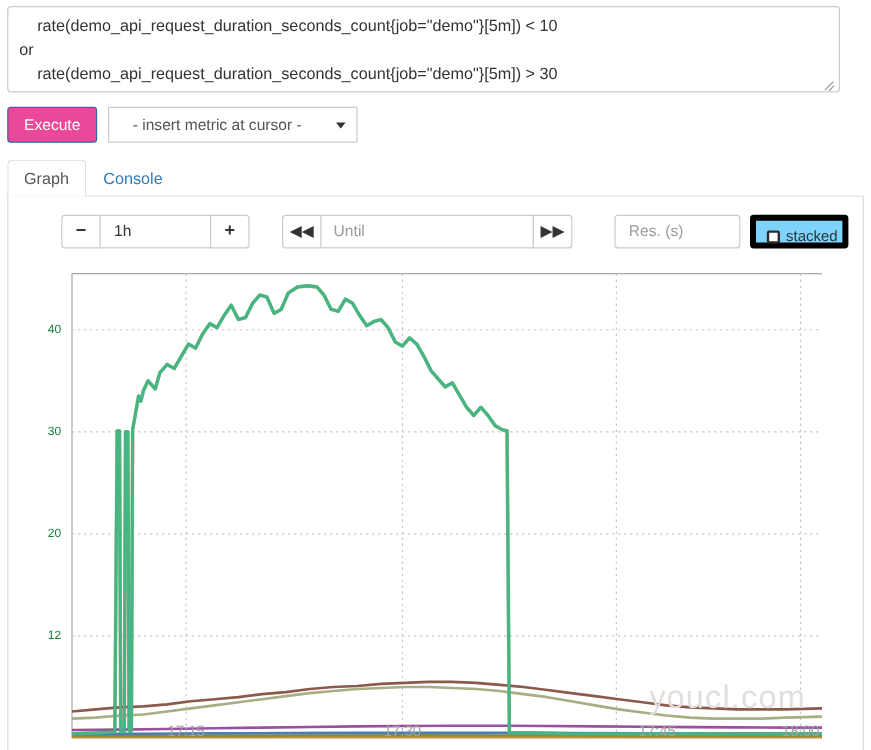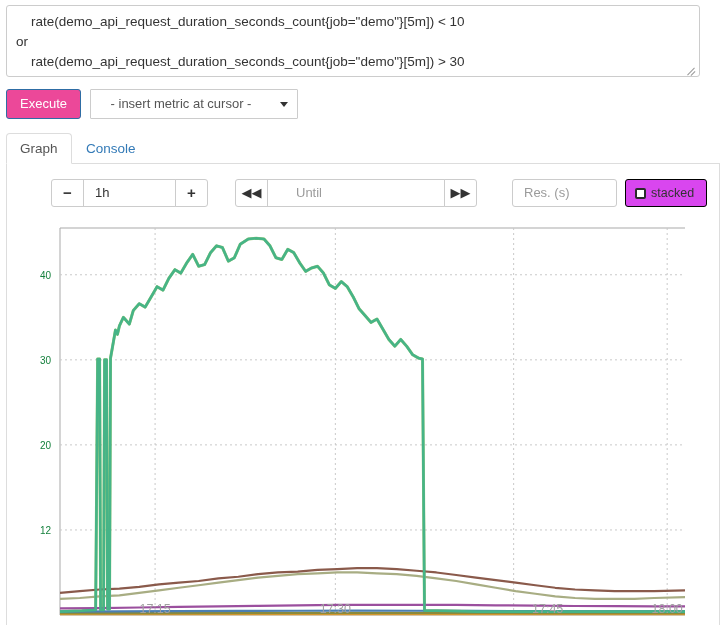--- a/index.html
+++ b/index.html
@@ -144,21 +144,21 @@
     cursor: pointer;
     margin-left: -1px;
   }
   .gbtn:first-child { margin-left: 0; border-radius: 3px 0 0 3px; }
   .gbtn:last-child  { border-radius: 0 3px 3px 0; }
   .gbtn.icon { width: 33px; font-size: 15px; font-weight: bold; }
   .gbtn.arrow { width: 33px; font-size: 13px; color: #333333; }
   .gbtn.field {
     width: 178px;
     text-align: left;
-    padding-left: 28px;
+    padding-left: 10px;
     color: #9b9b9b;
     cursor: text;
   }
   .gbtn.range-val { width: 93px; text-align: left; padding-left: 11px; cursor: text; }
 
   .grp-range { left: 44px; }
   .grp-nav   { left: 228px; }
   .res-input {
     position: absolute;
     left: 505px; top: 0;
@@ -169,23 +169,23 @@
     font-size: 13px;
     line-height: 26px;
     padding-left: 11px;
     color: #9b9b9b;
     cursor: text;
   }
   .stacked-btn {
     position: absolute;
     left: 618px; top: 0;
     width: 82px; height: 28px;
-    border: 1px solid #000000;
+    border: 5px solid #000000;
     border-radius: 3px;
-    background: #d946ef;
+    background: #7dd3fc;
     cursor: pointer;
     text-align: right;
   }
   .stacked-btn .box {
     position: absolute;
     left: 9px; top: 8px;
     width: 11px; height: 11px;
     border: 2px solid #2b2b2b;
     border-radius: 2px;
     background: #ffffff;
@@ -310,13 +310,14 @@
         </div>
       <div class="xlabels" id="xlabels">
           <span style="left: 148.087px; top: 380px;">17:15</span>
           <span style="left: 328.357px; top: 380px;">17:30</span>
           <span style="left: 506.645px; top: 380px; margin-left: 34px;">17:45</span>
           <span style="left: 660.171px; top: 380px;">18:00</span>
         </div>
     </div>
   </div>
 
+  <div class="watermark">youcl.com</div>
 </div>
 
 </body></html>

